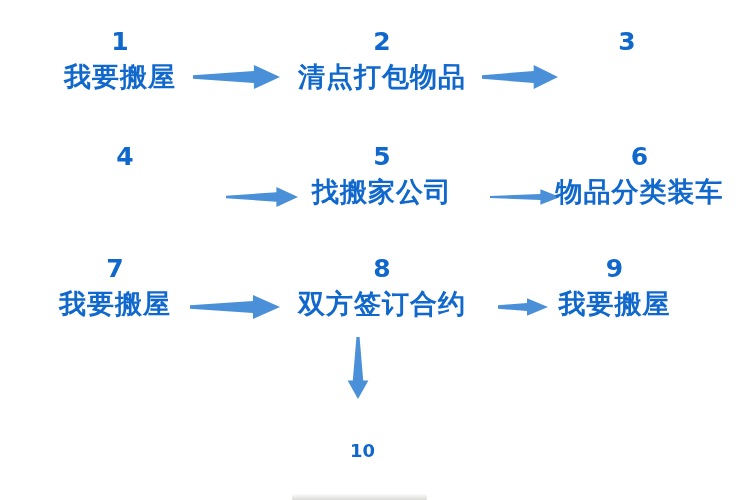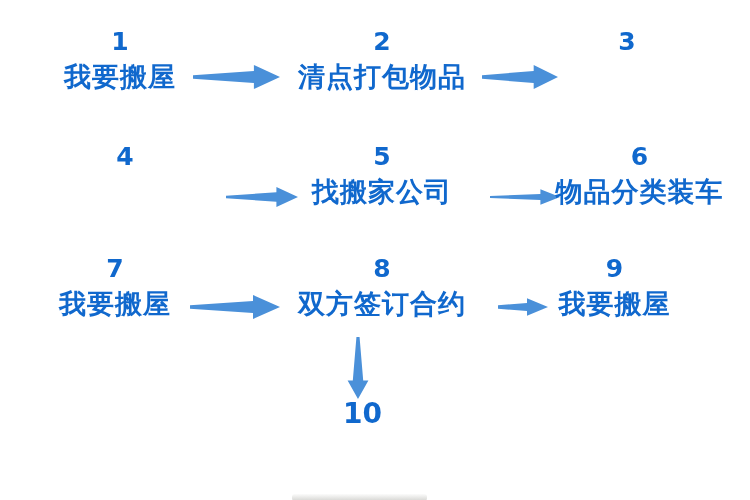--- a/index.html
+++ b/index.html
@@ -4,21 +4,21 @@
 <style>
   html,body{margin:0;padding:0;}
   body{
     width:750px;height:500px;background:#ffffff;overflow:hidden;position:relative;
     font-family:"DejaVu Sans","Liberation Sans",sans-serif;
   }
   .canvas{position:absolute;left:0;top:0;width:750px;height:500px;}
   .step{position:absolute;text-align:center;color:#1068cd;}
   .step-number{font-size:25px;font-weight:bold;line-height:36px;}
   .step-label{font-size:27px;font-weight:bold;line-height:34px;letter-spacing:1px;white-space:nowrap;}
-  .step-final .step-number{font-size:28px;}
+  .step-final .step-number{font-size:18px;margin-top:37px;}
   .step-final .step-label{font-size:37px;line-height:44px;letter-spacing:2px;}
   .arrow{position:absolute;}
   .arrow svg{display:block;width:100%;height:100%;}
   .arrow polygon{fill:#4a90d9;}
   .crop-artifact{
     position:absolute;left:292px;top:494px;width:135px;height:7px;
     background:linear-gradient(to bottom, rgba(190,190,182,0.05), rgba(150,150,142,0.40));
     border-radius:3px;
   }
 </style>

